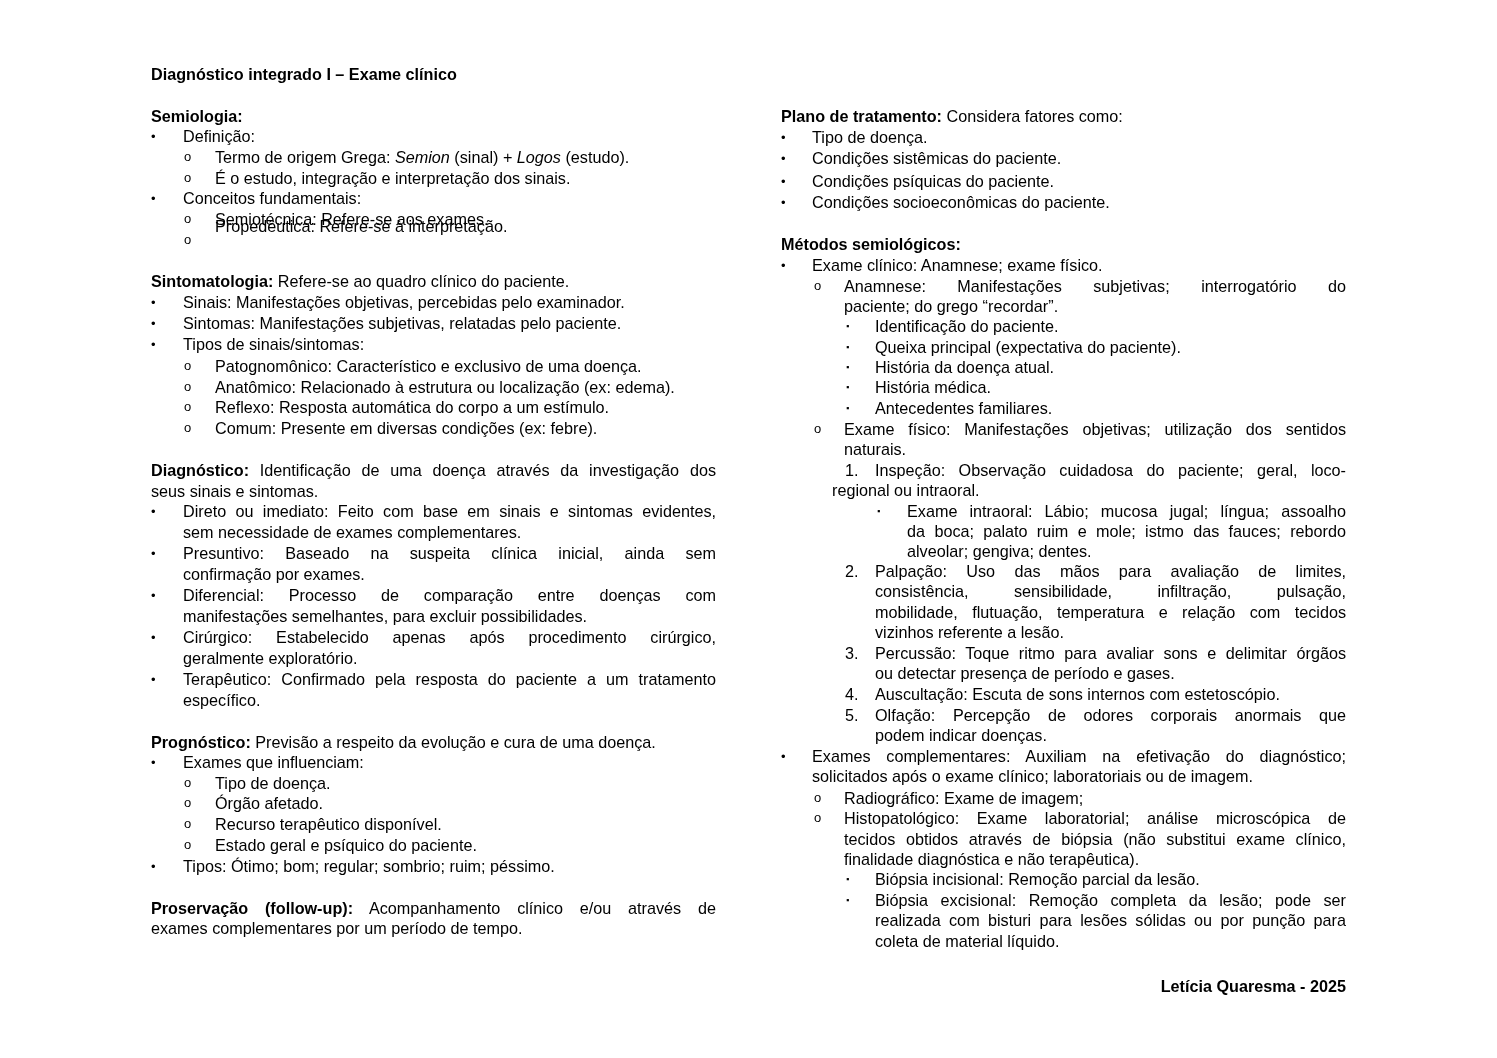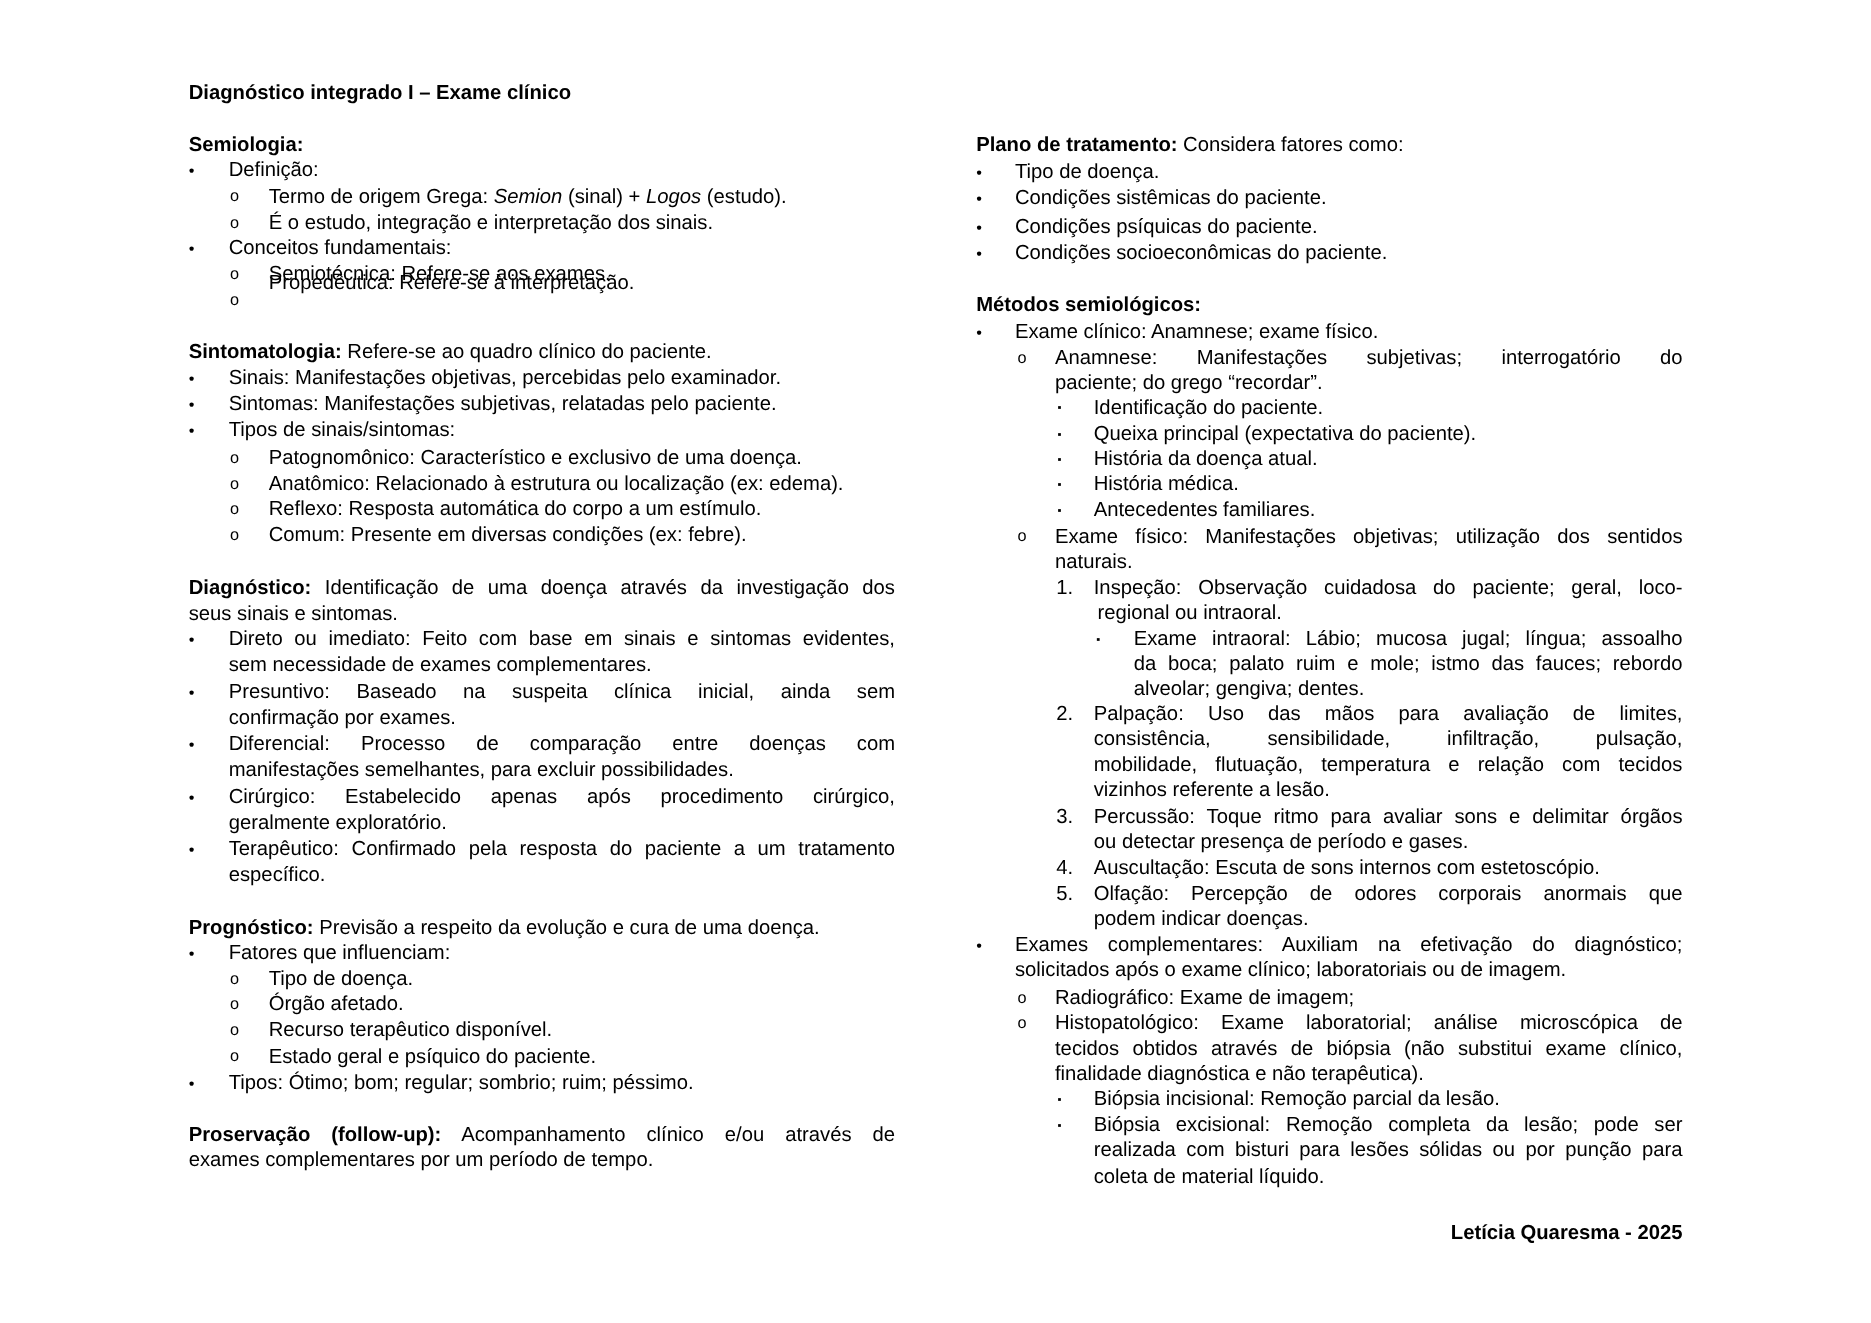--- a/index.html
+++ b/index.html
@@ -76,21 +76,21 @@
     <div class="line" style="left:183px;top:648px;">geralmente exploratório.</div>
 
     <span class="mk dot" style="left:151px;top:670px;">•</span>
     <div class="line just" style="left:183px;top:669px;width:533px;">Terapêutico: Confirmado pela resposta do paciente a um tratamento</div>
     <div class="line" style="left:183px;top:690px;">específico.</div>
   </div>
 
   <div>
     <div class="line" style="left:151px;top:732px;"><span class="b">Prognóstico:</span><span> Previsão a respeito da evolução e cura de uma doença.</span></div>
     <span class="mk dot" style="left:151px;top:753px;">•</span>
-    <div class="line" style="left:183px;top:752px;">Fatores que influenciam:</div>
+    <div class="line" style="left:183px;top:752px;">Exames que influenciam:</div>
     <span class="mk circ" style="left:184px;top:773px;">o</span>
     <div class="line" style="left:215px;top:773px;">Tipo de doença.</div>
     <span class="mk circ" style="left:184px;top:793px;">o</span>
     <div class="line" style="left:215px;top:793px;">Órgão afetado.</div>
     <span class="mk circ" style="left:184px;top:814px;">o</span>
     <div class="line" style="left:215px;top:814px;">Recurso terapêutico disponível.</div>
     <span class="mk circ" style="left:184px;top:835px;">o</span>
     <div class="line" style="left:215px;top:835px;">Estado geral e psíquico do paciente.</div>
     <span class="mk dot" style="left:151px;top:857px;">•</span>
     <div class="line" style="left:183px;top:856px;">Tipos: Ótimo; bom; regular; sombrio; ruim; péssimo.</div>
@@ -132,21 +132,21 @@
     <div class="line" style="left:875px;top:377px;">História médica.</div>
     <span class="mk sq" style="left:846px;top:398px;">▪</span>
     <div class="line" style="left:875px;top:398px;">Antecedentes familiares.</div>
 
     <span class="mk circ" style="left:814px;top:419px;">o</span>
     <div class="line just" style="left:844px;top:419px;width:502px;">Exame físico: Manifestações objetivas; utilização dos sentidos</div>
     <div class="line" style="left:844px;top:439px;">naturais.</div>
 
     <span class="mk" style="left:845px;top:460px;">1.</span>
     <div class="line just" style="left:875px;top:460px;width:471px;">Inspeção: Observação cuidadosa do paciente; geral, loco-</div>
-    <div class="line" style="left:878px;top:480px;">regional ou intraoral.</div>
+    <div class="line" style="left:832px;top:480px;">regional ou intraoral.</div>
 
     <span class="mk sq" style="left:877px;top:501px;">▪</span>
     <div class="line just" style="left:907px;top:501px;width:439px;">Exame intraoral: Lábio; mucosa jugal; língua; assoalho</div>
     <div class="line just" style="left:907px;top:521px;width:439px;">da boca; palato ruim e mole; istmo das fauces; rebordo</div>
     <div class="line" style="left:907px;top:541px;">alveolar; gengiva; dentes.</div>
 
     <span class="mk" style="left:845px;top:561px;">2.</span>
     <div class="line just" style="left:875px;top:561px;width:471px;">Palpação: Uso das mãos para avaliação de limites,</div>
     <div class="line just" style="left:875px;top:581px;width:471px;">consistência, sensibilidade, infiltração, pulsação,</div>
     <div class="line just" style="left:875px;top:602px;width:471px;">mobilidade, flutuação, temperatura e relação com tecidos</div>

